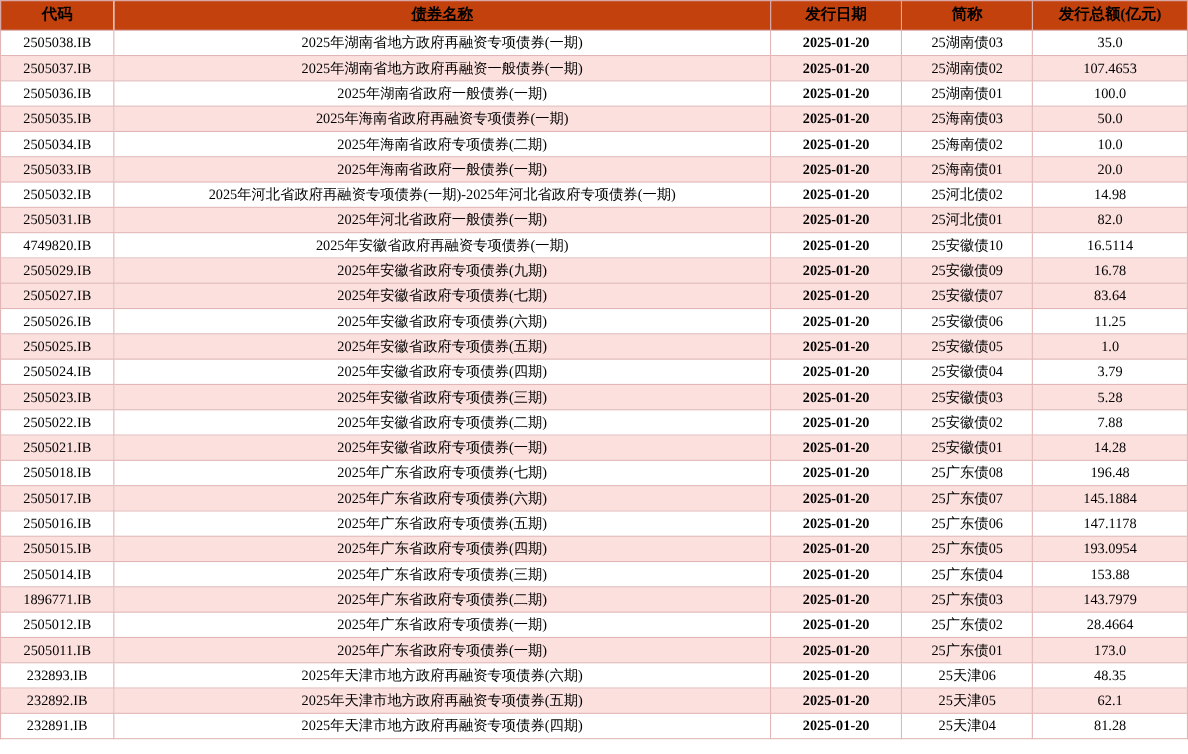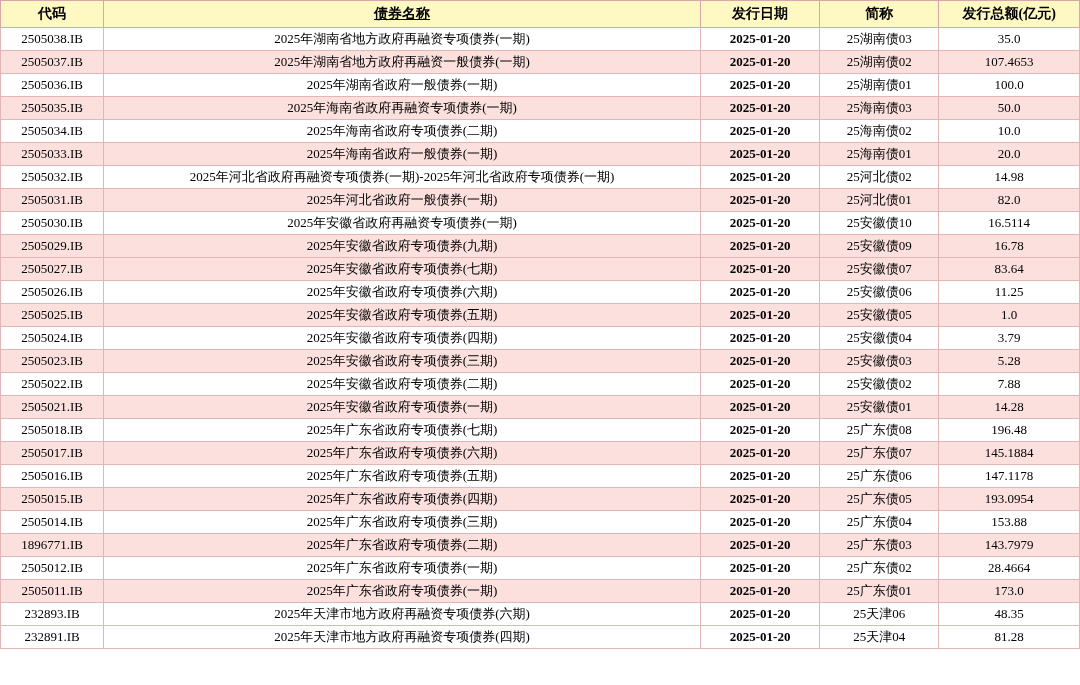--- a/index.html
+++ b/index.html
@@ -26,21 +26,21 @@
     text-align: center;
     vertical-align: middle;
     padding: 0;
     height: 22px;
     line-height: 22px;
     font-size: 13px;
     white-space: nowrap;
     overflow: hidden;
   }
   #bond-table thead th {
-    background: #fef9c3;
+    background: #c2410c;
     font-weight: bold;
     height: 26px;
     line-height: 26px;
     font-size: 14px;
     border: 1px solid #d9a7a7;
   }
   #bond-table tbody tr.row-odd td {
     background: #ffffff;
   }
   #bond-table tbody tr.row-even td {
@@ -121,21 +121,21 @@
         <td class="col-amount">14.98</td>
       </tr>
       <tr class="row-even">
         <td class="col-code">2505031.IB</td>
         <td class="col-name">2025年河北省政府一般债券(一期)</td>
         <td class="col-date">2025-01-20</td>
         <td class="col-short">25河北债01</td>
         <td class="col-amount">82.0</td>
       </tr>
       <tr class="row-odd">
-        <td class="col-code">2505030.IB</td>
+        <td class="col-code">4749820.IB</td>
         <td class="col-name">2025年安徽省政府再融资专项债券(一期)</td>
         <td class="col-date">2025-01-20</td>
         <td class="col-short">25安徽债10</td>
         <td class="col-amount">16.5114</td>
       </tr>
       <tr class="row-even">
         <td class="col-code">2505029.IB</td>
         <td class="col-name">2025年安徽省政府专项债券(九期)</td>
         <td class="col-date">2025-01-20</td>
         <td class="col-short">25安徽债09</td>
@@ -245,20 +245,27 @@
         <td class="col-date">2025-01-20</td>
         <td class="col-short">25广东债01</td>
         <td class="col-amount">173.0</td>
       </tr>
       <tr class="row-odd">
         <td class="col-code">232893.IB</td>
         <td class="col-name">2025年天津市地方政府再融资专项债券(六期)</td>
         <td class="col-date">2025-01-20</td>
         <td class="col-short">25天津06</td>
         <td class="col-amount">48.35</td>
+      </tr>
+      <tr class="row-even">
+        <td class="col-code">232892.IB</td>
+        <td class="col-name">2025年天津市地方政府再融资专项债券(五期)</td>
+        <td class="col-date">2025-01-20</td>
+        <td class="col-short">25天津05</td>
+        <td class="col-amount">62.1</td>
       </tr>
       <tr class="row-odd">
         <td class="col-code">232891.IB</td>
         <td class="col-name">2025年天津市地方政府再融资专项债券(四期)</td>
         <td class="col-date">2025-01-20</td>
         <td class="col-short">25天津04</td>
         <td class="col-amount">81.28</td>
       </tr>
     </tbody>
 </table>

